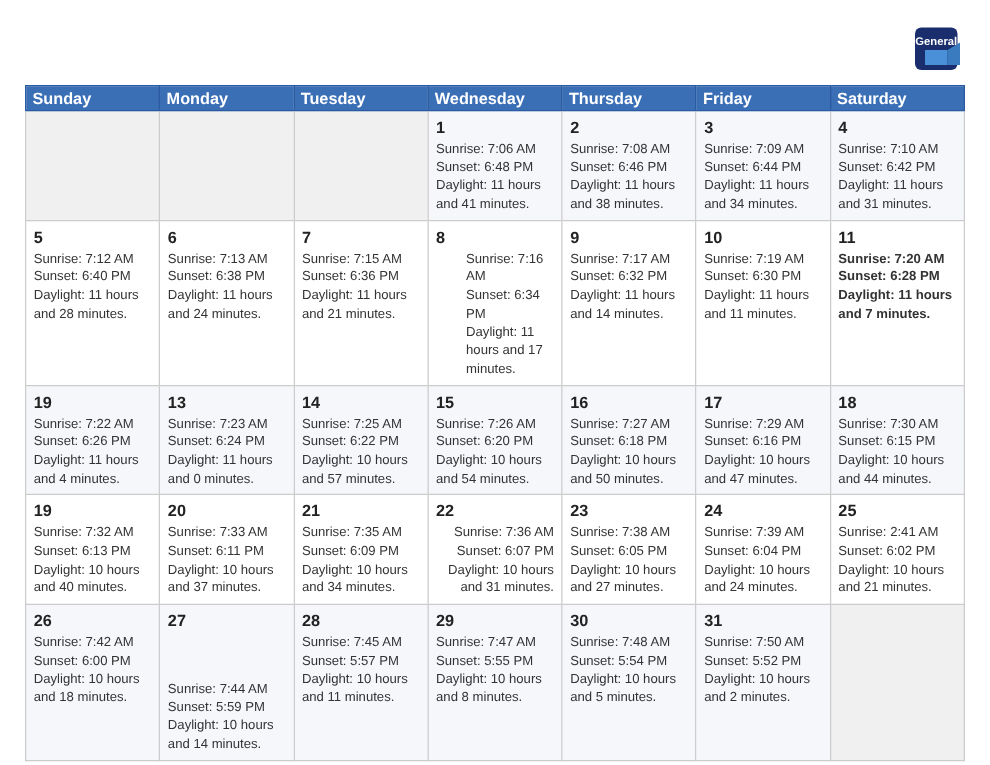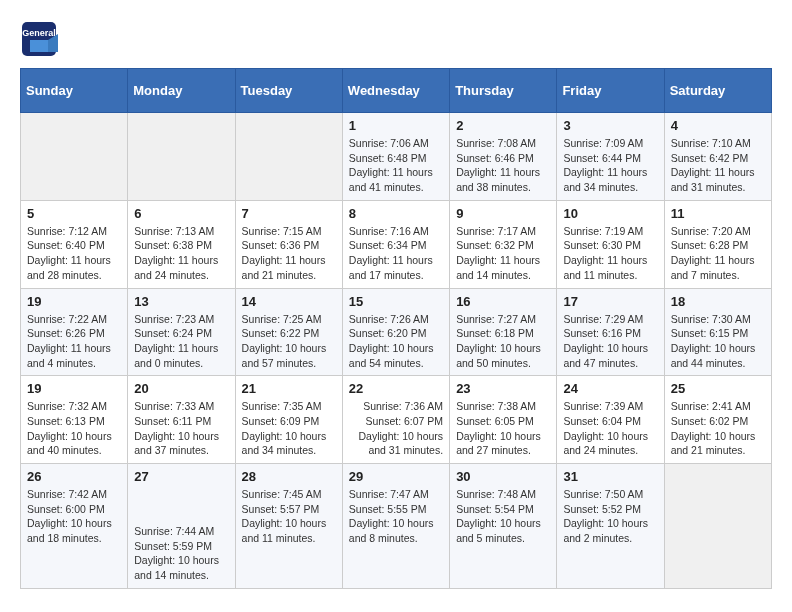--- a/index.html
+++ b/index.html
@@ -5,21 +5,21 @@
     * { box-sizing: border-box; margin: 0; padding: 0; }
     body {
       font-family: Arial, sans-serif;
       background: #fff;
       width: 792px;
       min-height: 612px;
       padding: 20px;
     }
     .header {
       display: flex;
-      justify-content: flex-start;
+      justify-content: flex-end;
       align-items: flex-start;
       margin-bottom: 10px;
     }
     .logo {
       display: flex;
       flex-direction: column;
       align-items: flex-start;
     }
     .title-area {
       text-align: right;
@@ -36,21 +36,21 @@
     table {
       width: 100%;
       border-collapse: collapse;
       border: 1px solid #ccc;
     }
     thead tr th {
       background-color: #3a6eb5;
       color: #fff;
       font-size: 13px;
       font-weight: bold;
-      padding: 14px 5px;
+      padding: 2px 5px;
       text-align: left;
       border: 1px solid #2a5a9f;
     }
     tbody tr td {
       border: 1px solid #ccc;
       vertical-align: top;
       padding: 5px 6px;
       font-size: 11px;
       color: #333;
       width: 14.28%;
@@ -159,39 +159,39 @@
 Daylight: 11 hours and 24 minutes.</div>
         </td>
         <td>
           <span class="day-number">7</span>
           <div class="day-info" style="white-space: pre-line;">Sunrise: 7:15 AM
 Sunset: 6:36 PM
 Daylight: 11 hours and 21 minutes.</div>
         </td>
         <td>
           <span class="day-number">8</span>
-          <div class="day-info" style="white-space: pre-line;">Sunrise: 7:16 AM
+          <div class="day-info" style="white-space: pre-line; margin-left: 24px;">Sunrise: 7:16 AM
 Sunset: 6:34 PM
 Daylight: 11 hours and 17 minutes.</div>
         </td>
         <td>
           <span class="day-number">9</span>
           <div class="day-info" style="white-space: pre-line;">Sunrise: 7:17 AM
 Sunset: 6:32 PM
 Daylight: 11 hours and 14 minutes.</div>
         </td>
         <td>
           <span class="day-number">10</span>
           <div class="day-info" style="white-space: pre-line;">Sunrise: 7:19 AM
 Sunset: 6:30 PM
 Daylight: 11 hours and 11 minutes.</div>
         </td>
         <td>
           <span class="day-number">11</span>
-          <div class="day-info" style="white-space: pre-line;">Sunrise: 7:20 AM
+          <div class="day-info" style="white-space: pre-line; font-weight: bold;">Sunrise: 7:20 AM
 Sunset: 6:28 PM
 Daylight: 11 hours and 7 minutes.</div>
         </td>
       </tr>
       <tr>
         <td>
           <span class="day-number">19</span>
           <div class="day-info" style="white-space: pre-line;">Sunrise: 7:22 AM
 Sunset: 6:26 PM
 Daylight: 11 hours and 4 minutes.</div>

